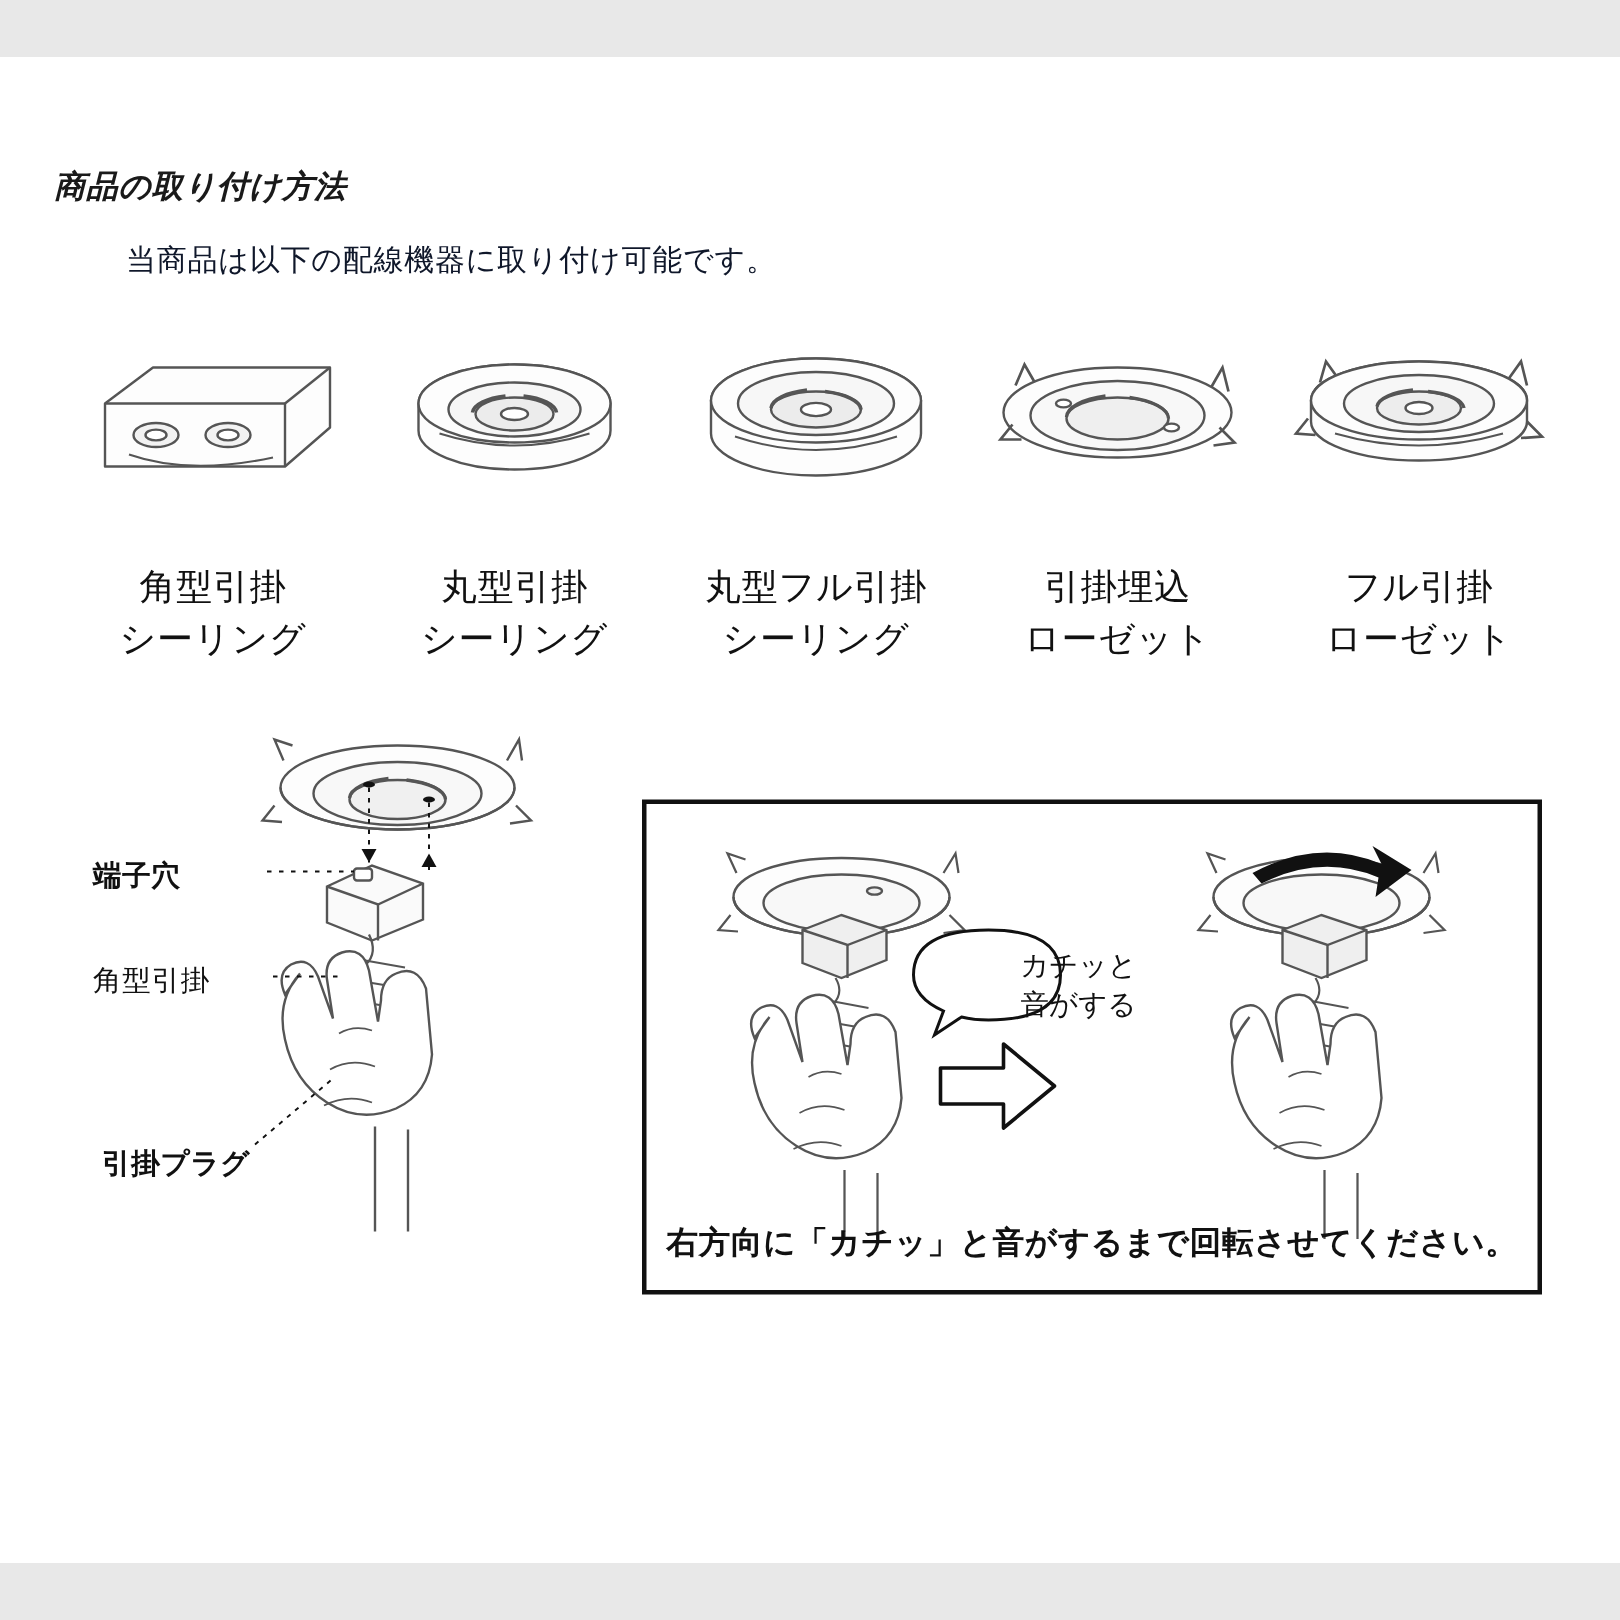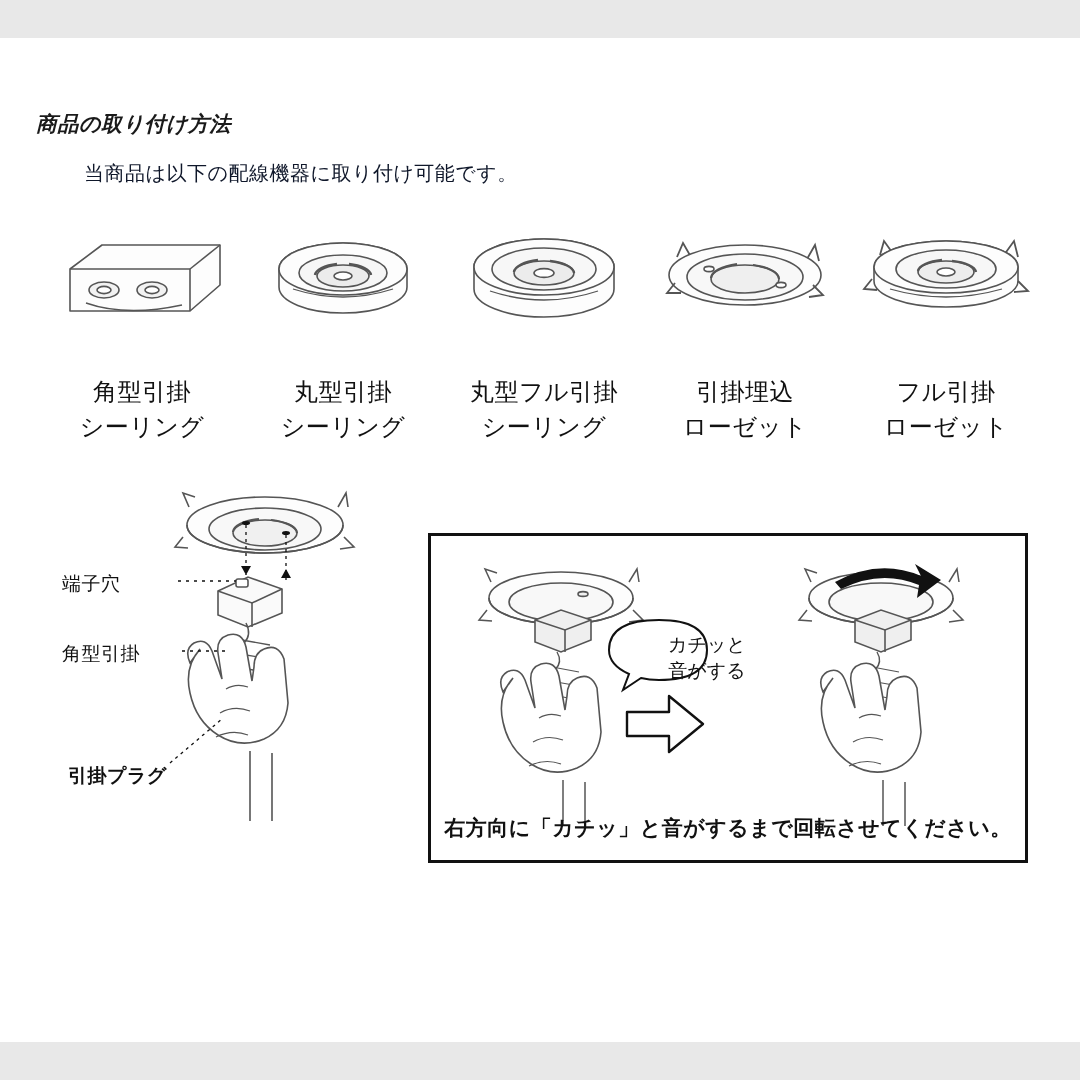--- a/index.html
+++ b/index.html
@@ -106,21 +106,21 @@
     width: 360px;
     height: 360px;
   }
   .lbl {
     position: absolute;
     font-size: 19px;
     letter-spacing: 0.5px;
     color: #111;
     white-space: nowrap;
   }
-  .lbl-terminal-hole { left: 12px; top: 108px; }
+  .lbl-terminal-hole { left: 12px; top: 108px; font-weight: bold; }
   .lbl-terminal-claw { left: 12px; top: 178px; }
   .lbl-plug { left: 18px; top: 300px; font-weight: bold; }
 
   
   .panel {
     position: absolute;
     left: 428px;
     top: 70px;
     width: 600px;
     height: 330px;
@@ -134,21 +134,21 @@
     bottom: 18px;
     width: 100%;
     text-align: center;
     font-size: 21px;
     font-weight: bold;
     letter-spacing: 0.5px;
     color: #111;
   }
   .bubble-text {
     position: absolute;
-    left: 216px;
+    left: 228px;
     top: 96px;
     width: 120px;
     text-align: center;
     font-size: 19px;
     line-height: 1.35;
     color: #111;
     z-index: 3;
   }
 
   

